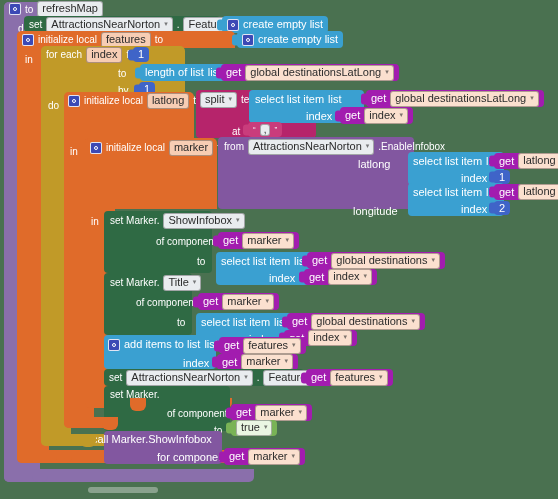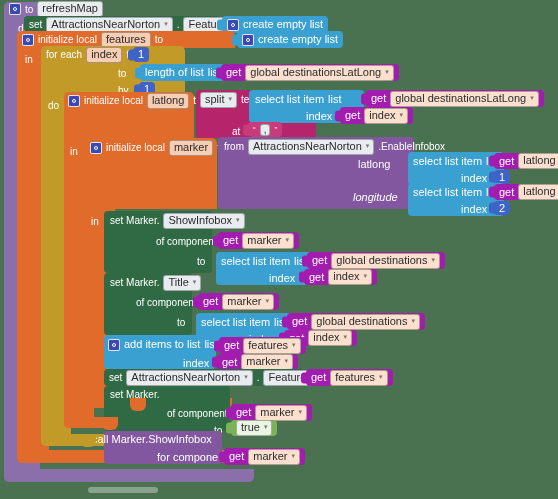--- a/index.html
+++ b/index.html
@@ -229,21 +229,21 @@
     <span class="lbl">get</span>
     <span class="field varlt">
       <span>latlong</span>
     </span>
   </div>
   <div class="lbl" style="position:absolute; left:461px; top:173px;">index</div>
   <div class="rep c-math" style="left:494px; top:170px; height:14px;">
     <span class="lbl">1</span>
   </div>
 
-  <div class="lbl" style="position:absolute; left:353px; top:192px;font-style:italic;">longitude</div>
+  <div class="lbl" style="position:absolute; left:353px; top:206px;">longitude</div>
   <div class="blk c-list" style="left:408px; top:183px; width:96px; height:33px;"></div>
   <div class="row" style="position:absolute; left:413px; top:186px; height:13px;">
     <span class="lbl">select list item</span>
     <span class="lbl">list</span>
   </div>
   <div class="rep c-var" style="left:494px; top:184px; height:16px;">
     <span class="lbl">get</span>
     <span class="field varlt">
       <span>latlong</span>
     </span>

